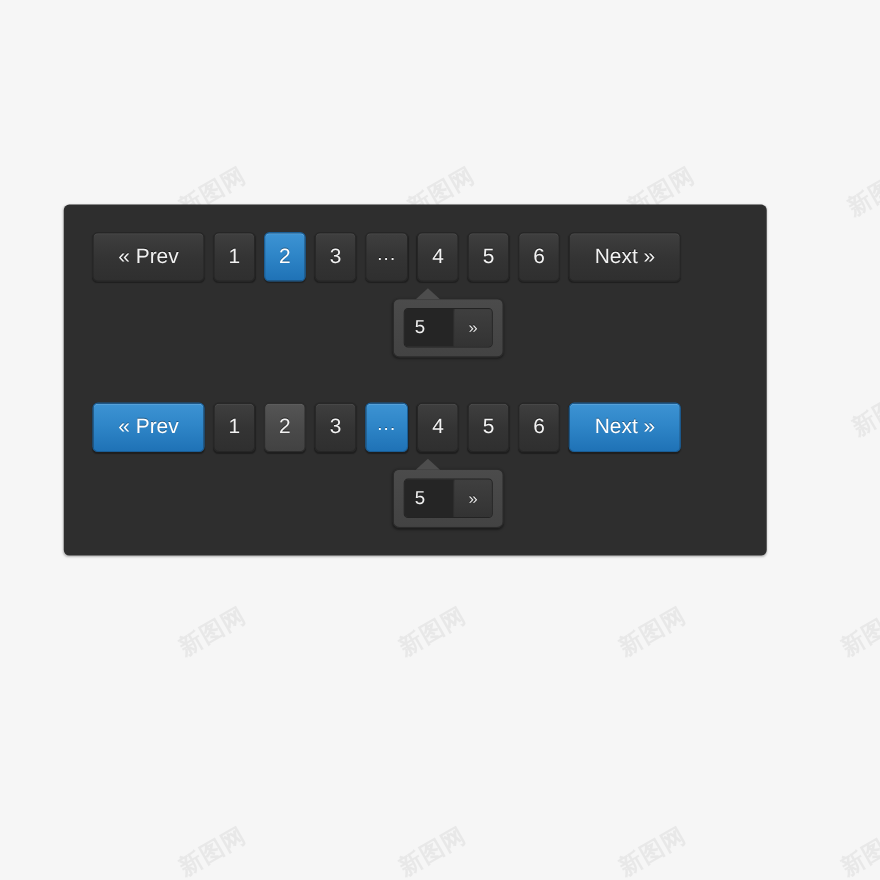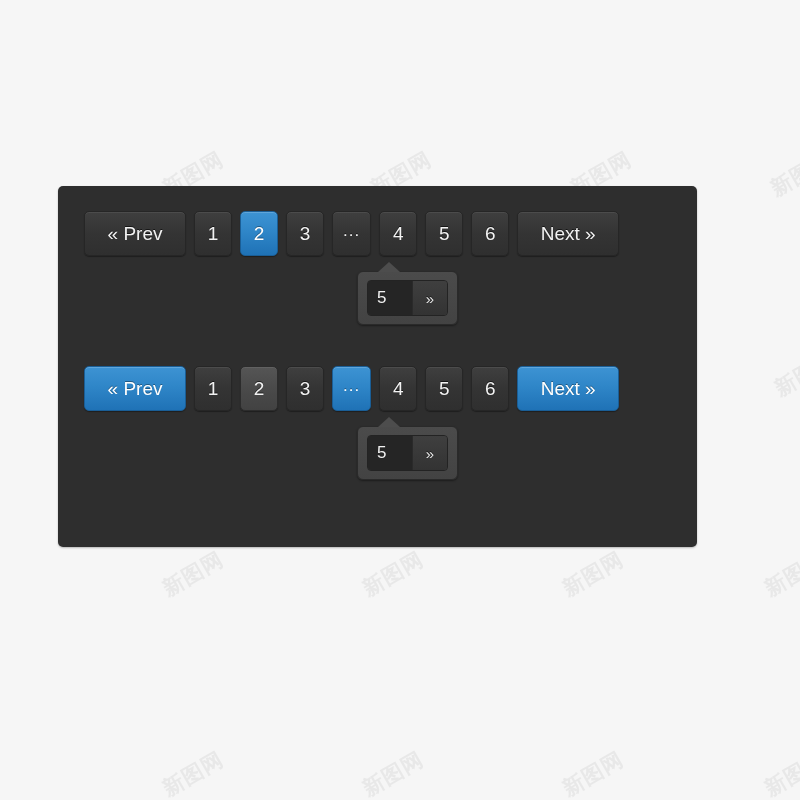--- a/index.html
+++ b/index.html
@@ -32,21 +32,21 @@
     pointer-events: none;
     white-space: nowrap;
   }
 
   
   #panel {
     position: absolute;
     left: 58px;
     top: 186px;
     width: 639px;
-    height: 361px;
+    height: 319px;
     background: #2e2e2e;
     border-radius: 5px;
     box-shadow: 0 1px 2px rgba(0,0,0,0.25);
   }
 
   .pager-row {
     position: absolute;
     left: 26px;
     display: flex;
     align-items: flex-start;

